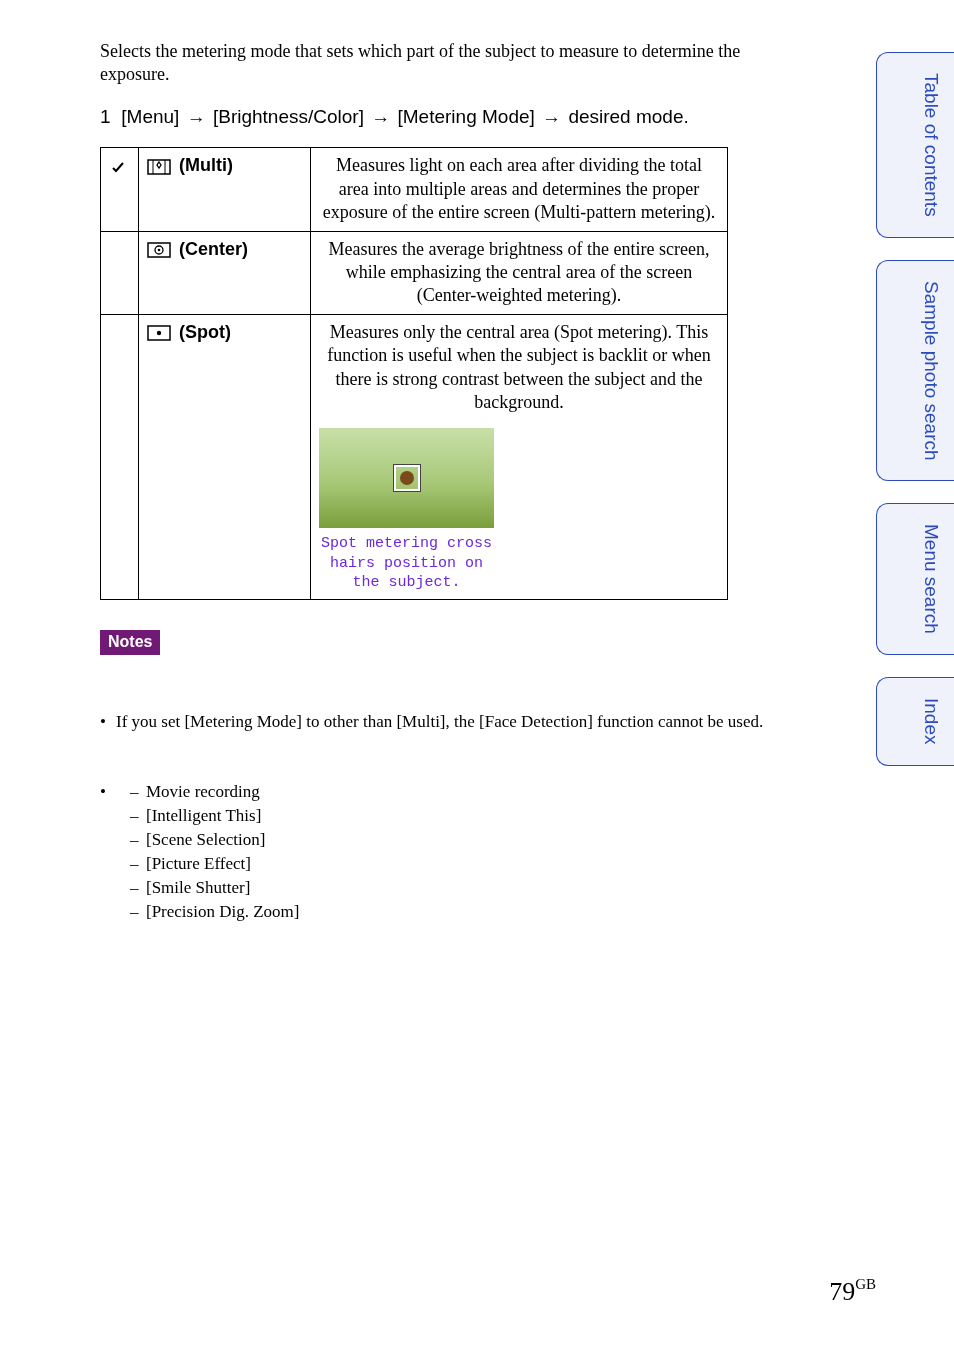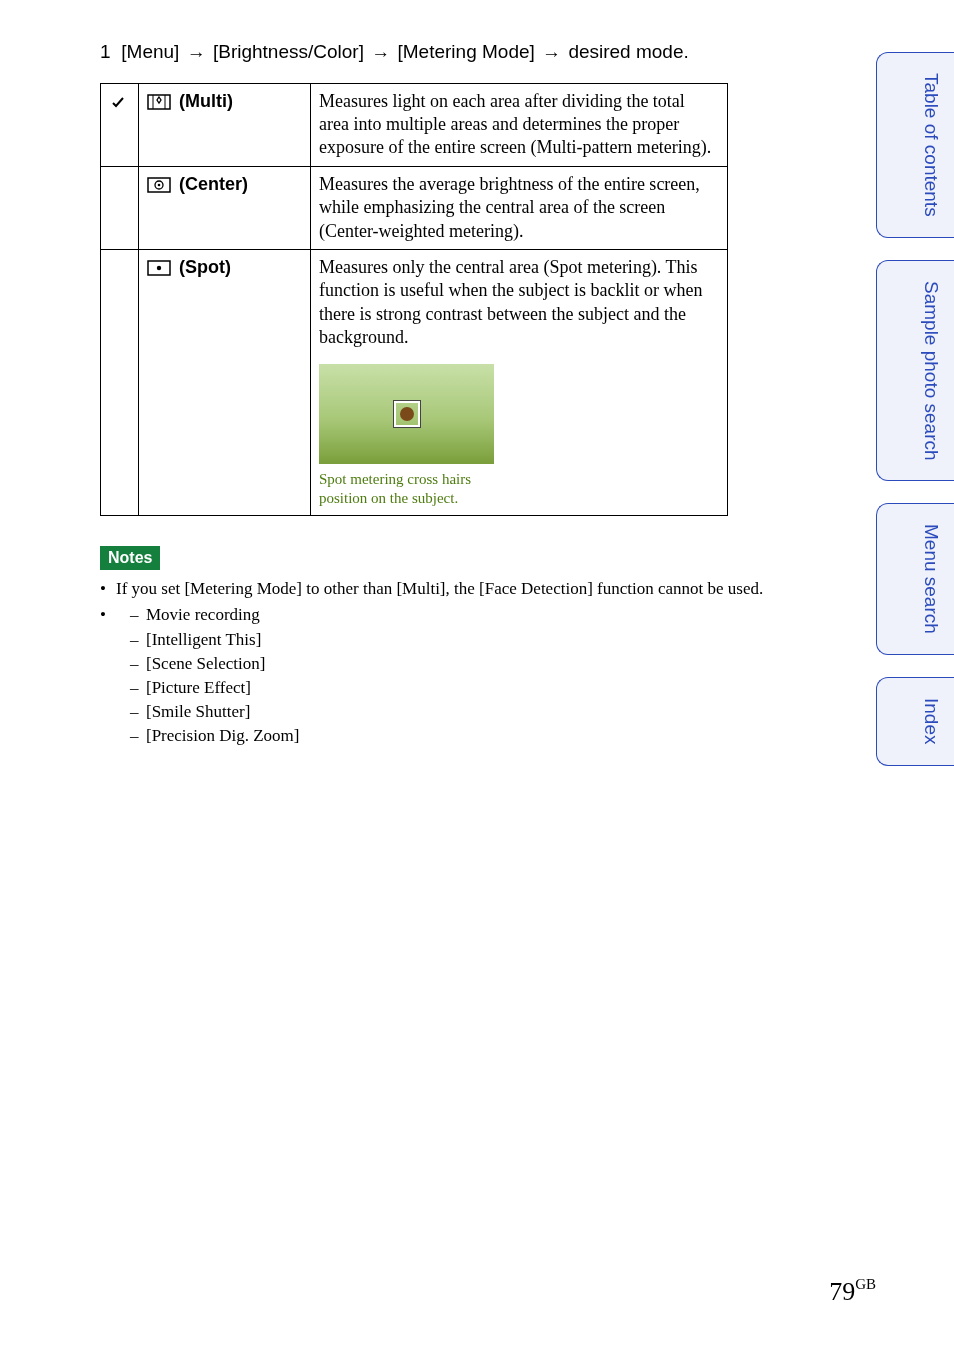--- a/index.html
+++ b/index.html
@@ -54,34 +54,35 @@
     }
     table.modes td.mode {
       width: 172px;
       font-family: Arial, sans-serif;
     }
     table.modes td.mode .label {
       font-weight: bold;
     }
     table.modes td.desc {
       font-family: "Times New Roman", serif;
+      text-align: center;
     }
     .spot-row .desc-wrap {
       display: flex;
       gap: 14px;
       flex-direction: column;
     }
     .spot-row .desc-text {
       flex: 1;
     }
     .spot-figure {
       width: 175px;
-      font-family: Liberation Serif, serif;
+      font-family: Liberation Mono, monospace;
       font-size: 15px;
-      color: #4d7c0f;
+      color: #6d28d9;
     }
     .spot-image {
       width: 175px;
       height: 100px;
       background: linear-gradient(180deg, #c8e0a8 0%, #a8c878 55%, #7a9e3a 100%);
       position: relative;
       margin-bottom: 6px;
       overflow: hidden;
     }
     .spot-image .frame {
@@ -95,37 +96,38 @@
     .spot-image .bug {
       position: absolute;
       left: 50%; top: 50%;
       transform: translate(-50%, -50%);
       width: 14px; height: 14px;
       background: #7a4a1a;
       border-radius: 50%;
     }
     .notes-label {
       display: inline-block;
-      background: #15803d;
+      background: #701a75;
       color: #fff;
       font-family: Arial, sans-serif;
       font-weight: bold;
       font-size: 16px;
       padding: 2px 8px;
       margin-bottom: 8px;
     }
     ul.notes {
       list-style: none;
       font-size: 17px;
       width: 740px;
     }
     ul.notes > li {
       position: relative;
       padding-left: 16px;
       margin-bottom: 4px;
+      margin-top: 48px;
     }
     ul.notes > li::before {
       content: "•";
       position: absolute;
       left: 0;
     }
     ul.sub {
       list-style: none;
       margin-top: 2px;
     }
@@ -176,20 +178,21 @@
       font-size: 15px;
       vertical-align: top;
     }
     svg.mode-icon { vertical-align: middle; margin-right: 3px; }
   </style>
 </head>
 <body>
 
 <div class="page">
 
+  <p class="intro">Selects the metering mode that sets which part of the subject to measure to determine the exposure.</p>
 
   <div class="step">
     <span class="num">1</span>
     <span>[Menu]</span>
     <span class="arrow"> → </span>
     <span>[Brightness/Color]</span>
     <span class="arrow"> → </span>
     <span>[Metering Mode]</span>
     <span class="arrow"> → </span>
     <span>desired mode.</span>

